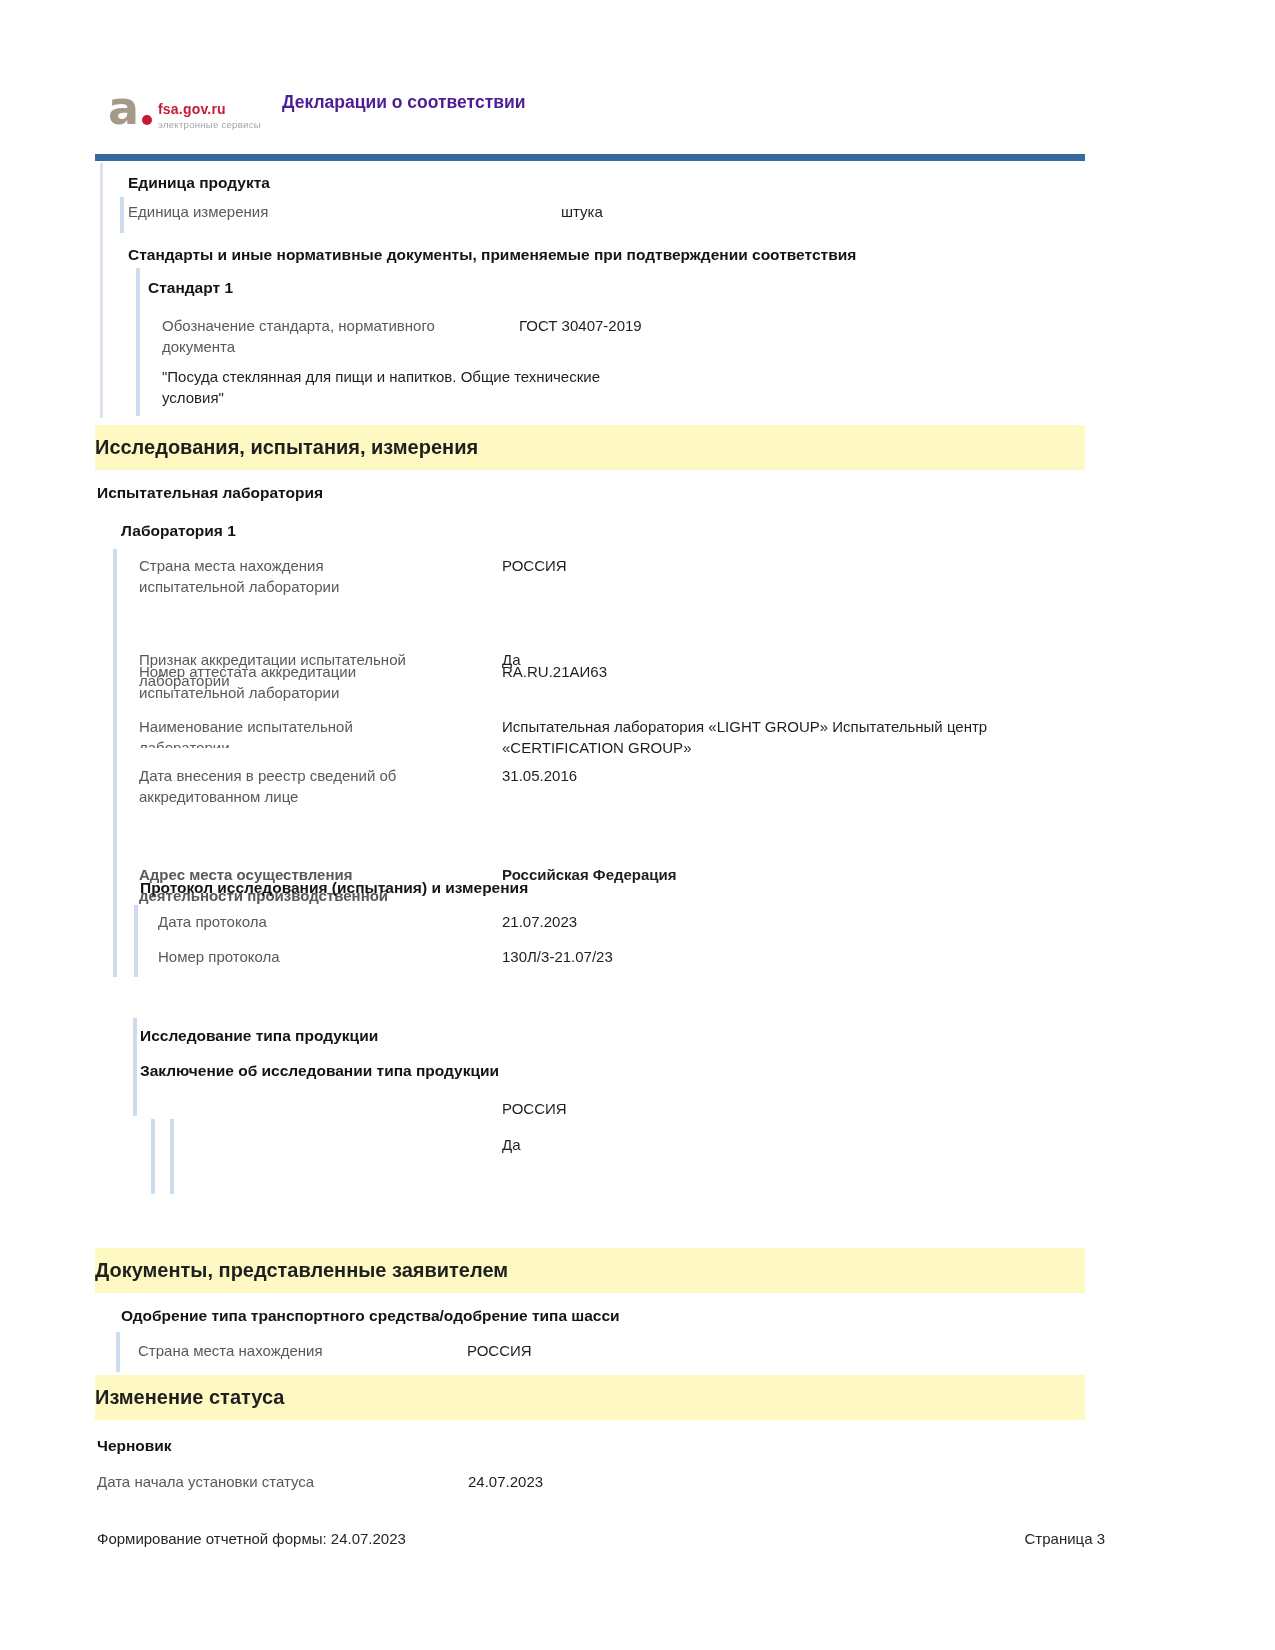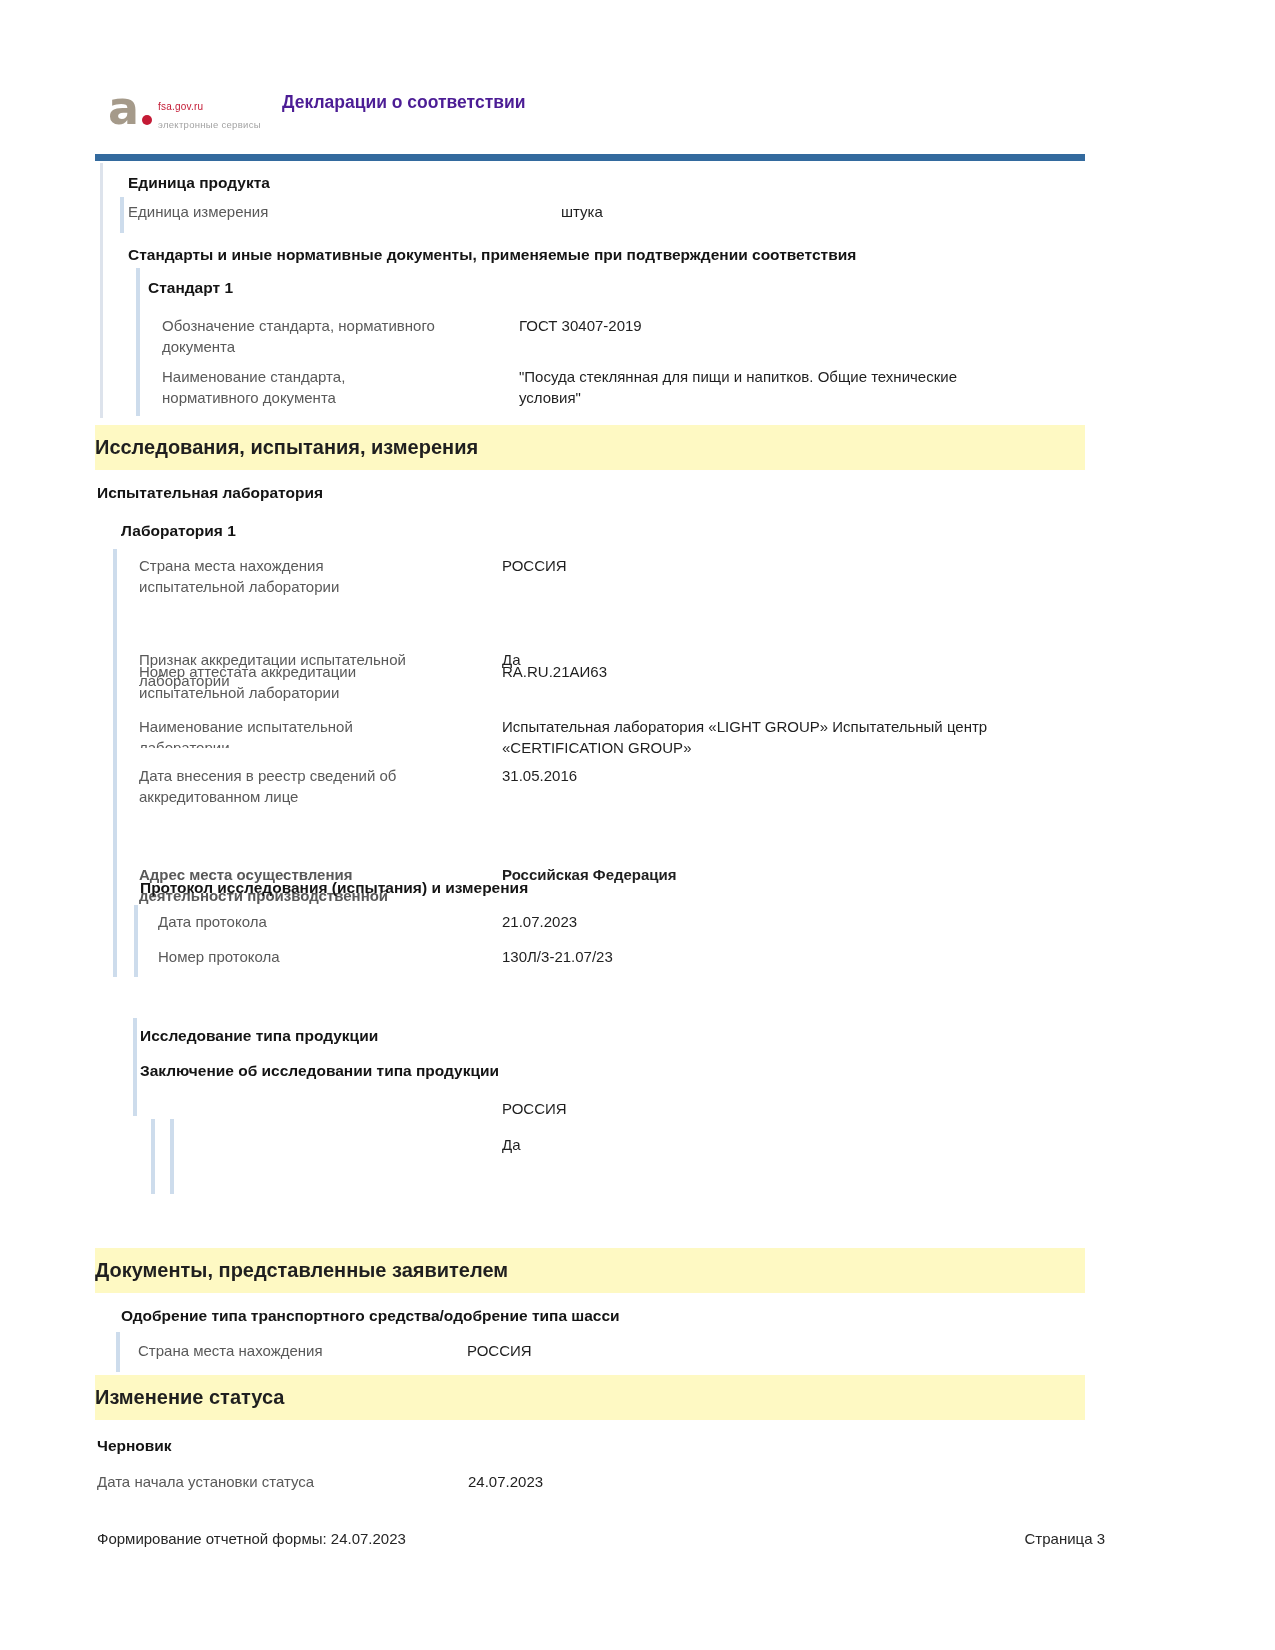--- a/index.html
+++ b/index.html
@@ -8,21 +8,21 @@
     width:1275px;height:1650px;
     background:#ffffff;
     font-family:"Liberation Sans", sans-serif;
     color:#1f1f1f;
     overflow:hidden;
   }
   
   .logo{position:absolute;left:110px;top:88px;width:220px;height:50px;}
   .logo-glyph{position:absolute;left:0;top:0;}
   .logo-dot{position:absolute;left:32px;top:27px;width:10px;height:10px;border-radius:50%;background:#c41a35;}
-  .logo-brand{position:absolute;left:48px;top:13px;font-size:10px;font-weight:normal;color:#c41a35;letter-spacing:.2px;}
+  .logo-brand{position:absolute;left:48px;top:13px;font-size:14px;font-weight:bold;color:#c41a35;letter-spacing:.2px;}
   .logo-tagline{position:absolute;left:48px;top:31px;font-size:9.5px;color:#a3a3a3;letter-spacing:.3px;}
   .doc-title{position:absolute;left:282px;top:92px;font-size:17.5px;font-weight:bold;color:#4c1d95;}
   .rule{position:absolute;left:95px;top:154px;width:990px;height:7px;background:#336a9e;}
 
   
   .rail{position:absolute;width:4px;background:#cddcec;}
   .rail-super{position:absolute;width:3px;background:#dde3ec;}
 
   
   .h-band{position:absolute;left:95px;width:990px;height:45px;background:#fef9c3;
@@ -79,23 +79,20 @@
   <div class="h1" style="left:128px;top:245px;width:900px;">Стандарты и иные нормативные документы, применяемые при подтверждении соответствия</div>
   <div class="h1" style="left:148px;top:278px;">Стандарт 1</div>
 
   <div class="row" style="left:162px;top:315px;">
     <div class="lbl" style="width:357px;">
         <span>Обозначение стандарта, нормативного документа</span>
       </div>
     <div class="val" style="width:440px;">ГОСТ 30407-2019</div>
   </div>
   <div class="row" style="left:162px;top:366px;">
-    <div class="lbl" style="width:357px;">
-        <span>Наименование стандарта, нормативного документа</span>
-      </div>
     <div class="val" style="width:440px;">"Посуда стеклянная для пищи и напитков. Общие технические условия"</div>
   </div>
 
   <div class="h-band" style="top:425px;">Исследования, испытания, измерения</div>
 
   <div class="h1" style="left:97px;top:483px;">Испытательная лаборатория</div>
   <div class="h1" style="left:121px;top:521px;">Лаборатория 1</div>
 
   <div class="row" style="left:139px;top:555px;">
     <div class="lbl" style="width:363px;">

